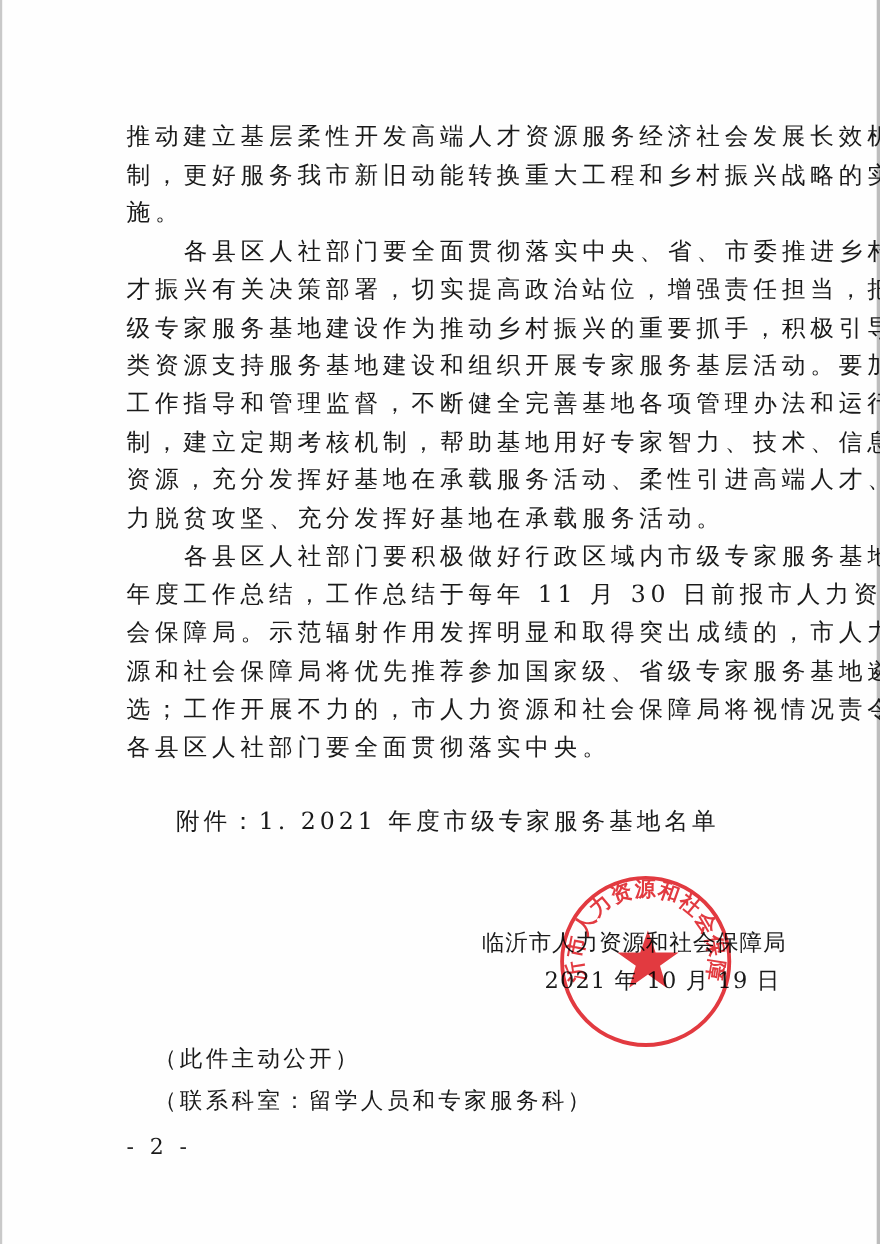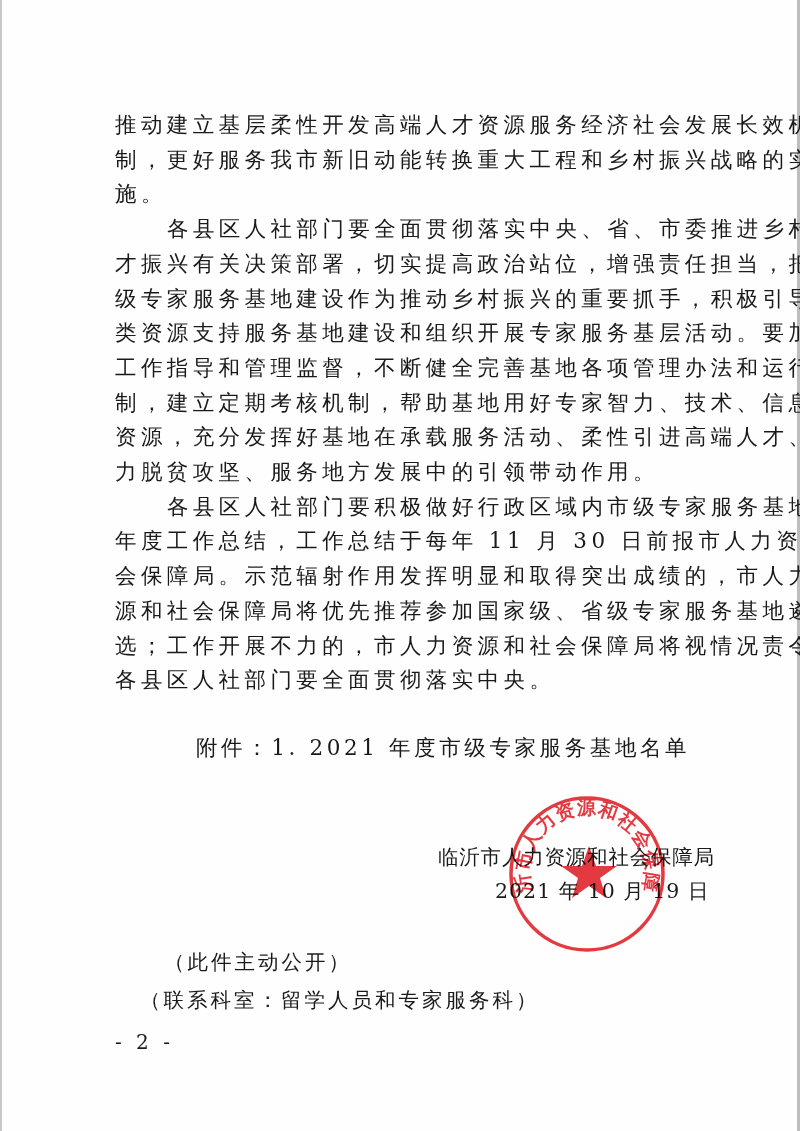--- a/index.html
+++ b/index.html
@@ -21,41 +21,41 @@
     font-size: 21.5px; line-height: 34.7px; letter-spacing: 4.4px;
   }
   .para { margin: 0; padding: 0; text-align: justify; text-align-last: left; }
   .para .line { display: block; white-space: nowrap; }
   .indent { padding-left: 52px; }
 
   .attach {
     position: absolute; left: 158px; top: 731px;
     font-size: 21.5px; line-height: 34px; letter-spacing: 3.6px;
   }
-  .attach .row { display: block; white-space: nowrap; margin-left: 36px; }
+  .attach .row { display: block; white-space: nowrap; }
   .attach .row2 { padding-left: 62px; }
 
   .sign-org {
     position: absolute; left: 436px; top: 843px; white-space: nowrap;
     font-size: 20.5px; line-height: 28px; letter-spacing: 0.8px;
   }
   .sign-date {
     position: absolute; left: 493px; top: 877px; white-space: nowrap;
     font-size: 20.5px; line-height: 28px; letter-spacing: 1px;
   }
   .stamp {
     position: absolute; left: 505px; top: 794px; width: 160px; height: 160px;
     pointer-events: none; opacity: 0.9; mix-blend-mode: multiply;
   }
 
   .note {
     position: absolute; left: 138px; white-space: nowrap;
     font-size: 20.5px; line-height: 28px; letter-spacing: 3px;
   }
-  .note1 { top: 948px; margin-left: 24px; }
+  .note1 { top: 948px; }
   .note2 { top: 986px; }
   .page-num {
     position: absolute; left: 113px; top: 1028px; white-space: nowrap;
     font-size: 20px; line-height: 28px; letter-spacing: 4px;
   }
 </style>
 </head>
 <body>
 
 <div class="page">
@@ -67,21 +67,21 @@
       <span class="line">施。</span>
     </div>
     <div class="para">
       <span class="line indent">各县区人社部门要全面贯彻落实中央、省、市委推进乡村人</span>
       <span class="line">才振兴有关决策部署，切实提高政治站位，增强责任担当，把市</span>
       <span class="line">级专家服务基地建设作为推动乡村振兴的重要抓手，积极引导各</span>
       <span class="line">类资源支持服务基地建设和组织开展专家服务基层活动。要加强</span>
       <span class="line">工作指导和管理监督，不断健全完善基地各项管理办法和运行机</span>
       <span class="line">制，建立定期考核机制，帮助基地用好专家智力、技术、信息等</span>
       <span class="line">资源，充分发挥好基地在承载服务活动、柔性引进高端人才、助</span>
-      <span class="line">力脱贫攻坚、服务地方发展中的引领带动作用。</span>
+      <span class="line">力脱贫攻坚、充分发挥好基地在承载服务活动。</span>
     </div>
     <div class="para">
       <span class="line indent">各县区人社部门要积极做好行政区域内市级专家服务基地</span>
       <span class="line">年度工作总结，工作总结于每年 11 月 30 日前报市人力资源和社</span>
       <span class="line">会保障局。示范辐射作用发挥明显和取得突出成绩的，市人力资</span>
       <span class="line">源和社会保障局将优先推荐参加国家级、省级专家服务基地遴</span>
       <span class="line">选；工作开展不力的，市人力资源和社会保障局将视情况责令限</span>
       <span class="line">各县区人社部门要全面贯彻落实中央。</span>
     </div>
   </div>

